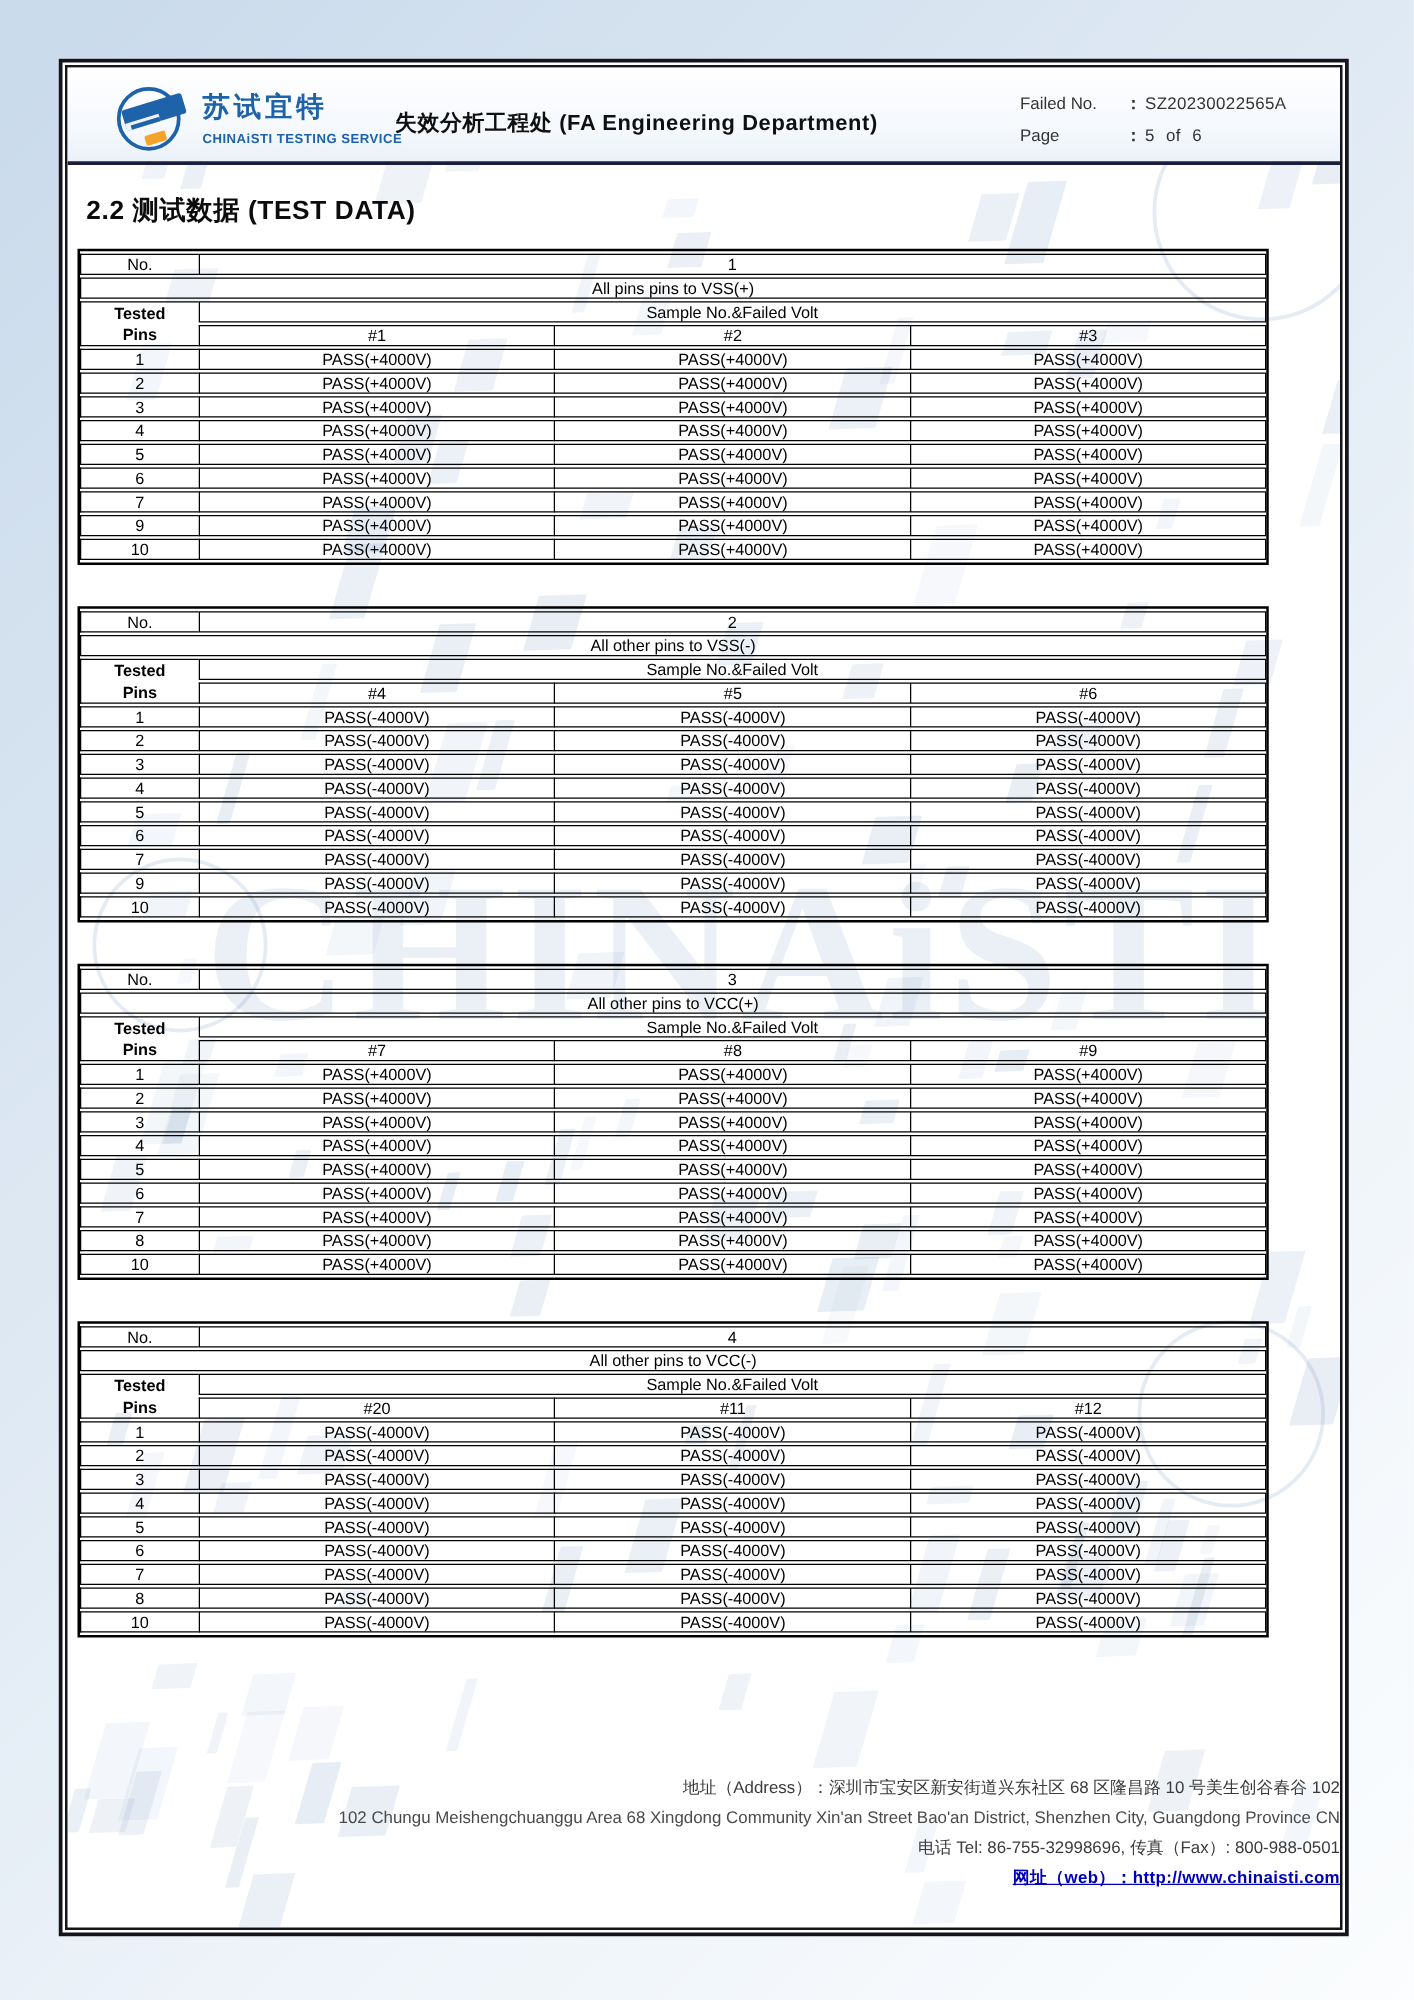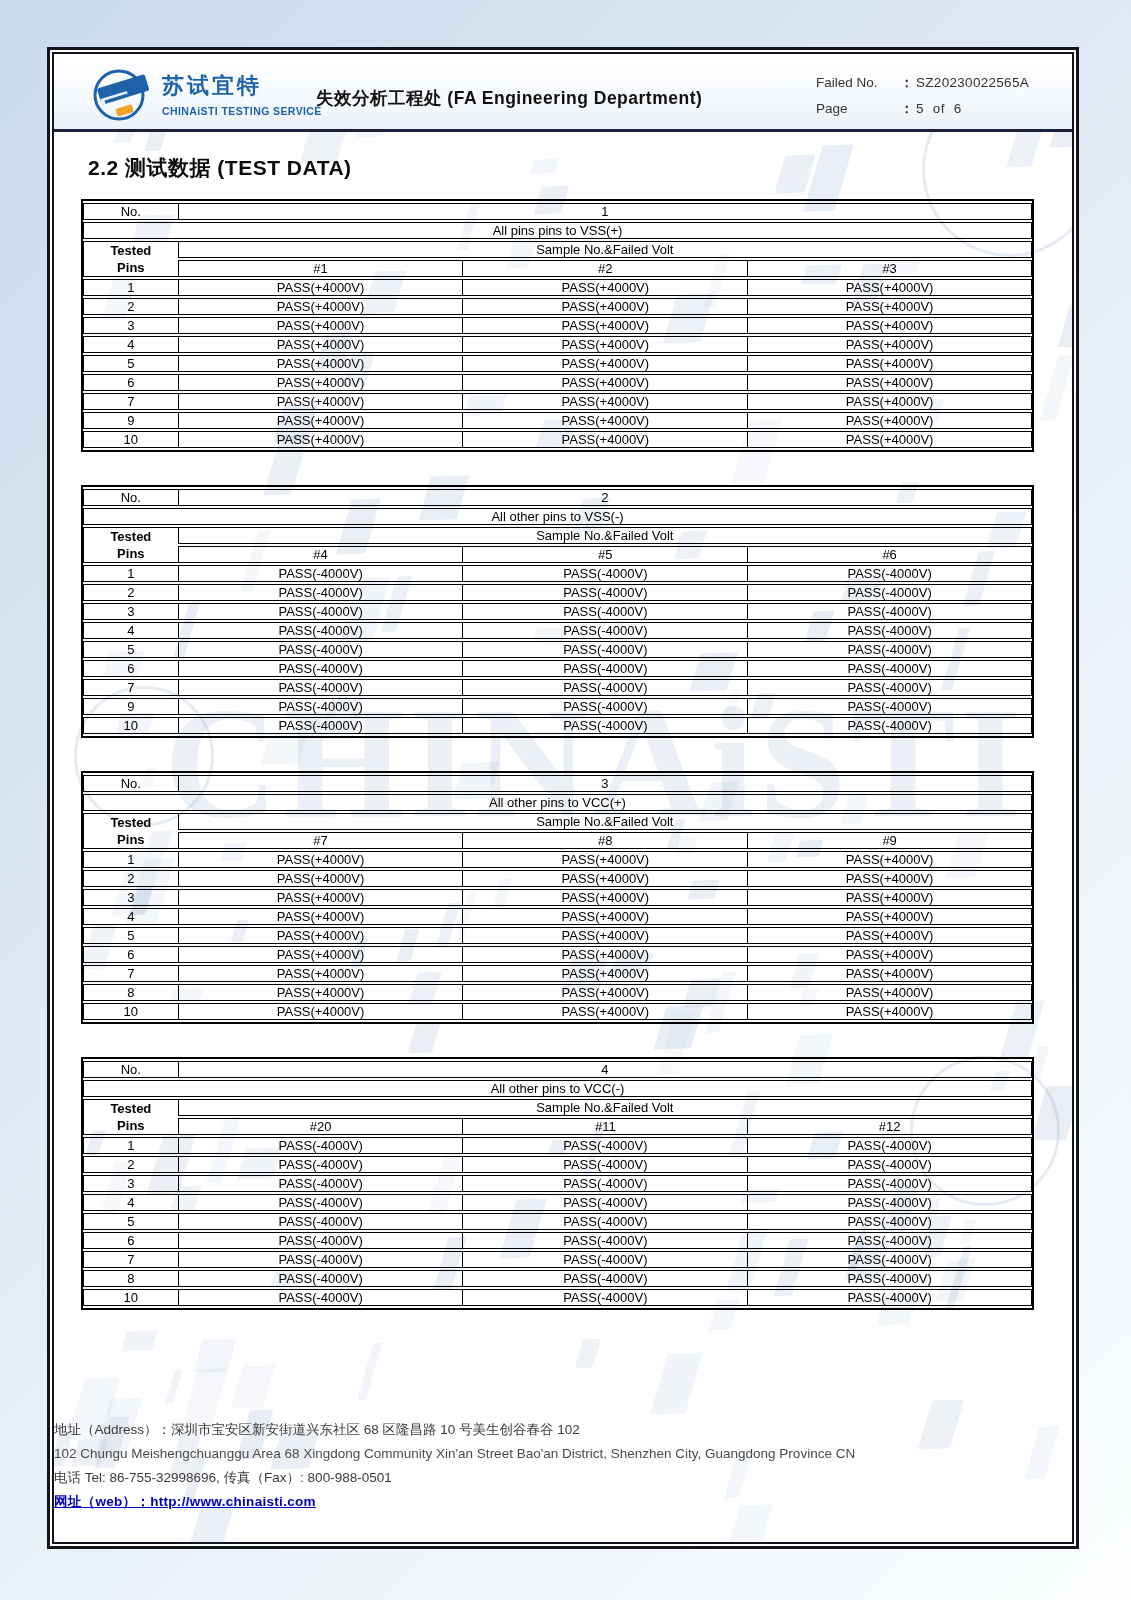--- a/index.html
+++ b/index.html
@@ -39,37 +39,37 @@
   .logo-cn { color:#1e62aa; font-weight:bold; font-size:22px; line-height:34px; letter-spacing:3px; }
   .logo-en { color:#1e62aa; font-weight:bold; font-size:10.5px; letter-spacing:0.4px; margin-top:2px; }
   .dept-title { position:absolute; left:262px; top:32px; font-size:17.5px; font-weight:bold; color:#101010; letter-spacing:0.5px; }
   .report-info { position:absolute; left:762px; top:16px; font-size:13.5px; color:#333; }
   .report-row { display:flex; line-height:26px; }
   .report-label { width:84px; }
   .report-colon { width:16px; font-weight:bold; }
   .report-value { letter-spacing:0.3px; word-spacing:5px; }
 
   
-  .body-area { position:relative; padding:20px 21px 0 27px; }
+  .body-area { position:relative; padding:20px 21px 0 8px; }
   .section-title { font-size:21px; font-weight:bold; color:#0c0c0c; margin:2px 0 17px 7px; letter-spacing:0.5px; }
 
   table.test-table {
     width:953px; border-collapse:separate; border-spacing:0 2px;
     border:2px solid #000; margin-bottom:33px; background:transparent;
   }
   table.test-table td {
     border-top:1.5px solid #000; border-bottom:1.5px solid #000; border-left:1.5px solid #000;
     height:16px; text-align:center; vertical-align:middle;
     font-size:13px; line-height:15px; color:#000; padding:0 2px;
   }
   table.test-table td:last-child { border-right:1.5px solid #000; }
   .tested-cell div { line-height:17px;font-weight:bold; }
 
   
-  .footer { position:absolute; left:0; right:0; bottom:28px; text-align:left; z-index:1; }
+  .footer { position:absolute; left:0; right:0; bottom:28px; text-align:right; z-index:1; }
   .footer-line { font-size:13.5px; color:#3a3a3a; line-height:24px; }
   .footer-line.en { font-size:13.5px; color:#4a4a4a; }
   .footer-web a {
     color:#0000b8; font-weight:bold; font-size:13.5px; text-decoration:underline; letter-spacing:0.3px;
   }
 </style>
 </head>
 <body>
 
 <div class="page">

